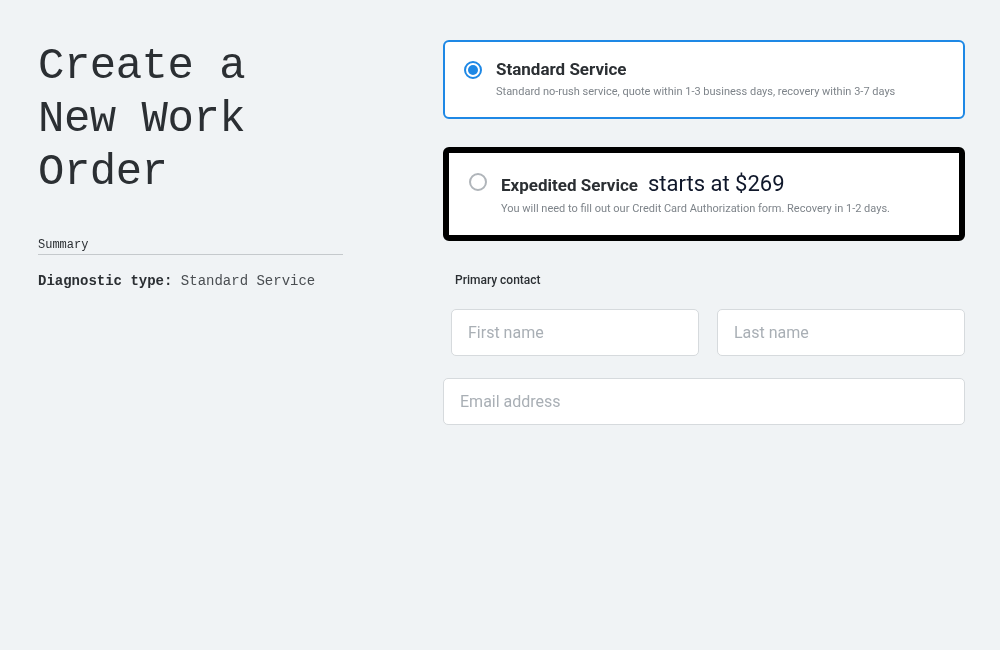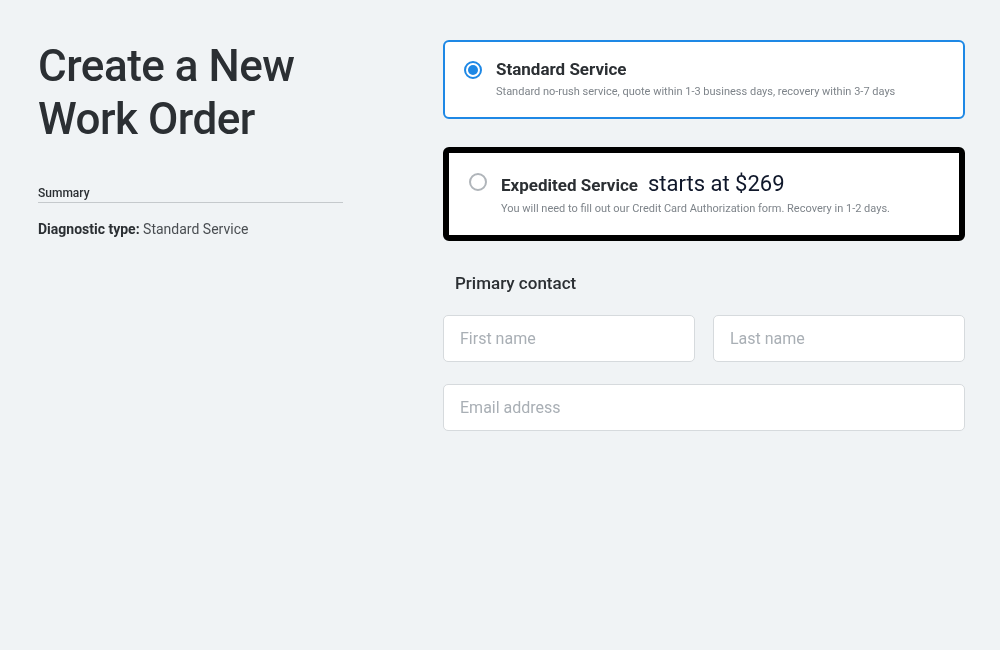--- a/index.html
+++ b/index.html
@@ -14,20 +14,21 @@
       height: 650px;
       overflow: hidden;
     }
     .container {
       display: flex;
       padding: 40px 35px 0 38px;
       gap: 100px;
     }
     .left-col {
       flex: 0 0 305px;
+      font-family: Liberation Mono, monospace;
     }
     .right-col {
       flex: 1;
     }
     .page-title {
       font-size: 44px;
       font-weight: 500;
       color: #2b2f33;
       line-height: 1.2;
       margin-bottom: 40px;
@@ -108,29 +109,30 @@
       font-weight: 400;
       color: #0f172a;
     }
     .service-desc {
       font-size: 11px;
       font-weight: 400;
       color: #7e848a;
       line-height: 1.55;
     }
     .section-heading {
-      font-size: 17px;
+      font-size: 12px;
       font-weight: 500;
       color: #2b2f33;
       margin: 32px 0 22px 12px;
     }
     .input-row {
       display: flex;
       gap: 18px;
       margin-bottom: 22px;
+      margin-left: 8px;
     }
     .text-input {
       flex: 1;
       background: #fff;
       border: 1px solid #d6dadd;
       border-radius: 5px;
       padding: 13px 16px;
       font-size: 16px;
       color: #2b2f33;
       font-family: inherit;

